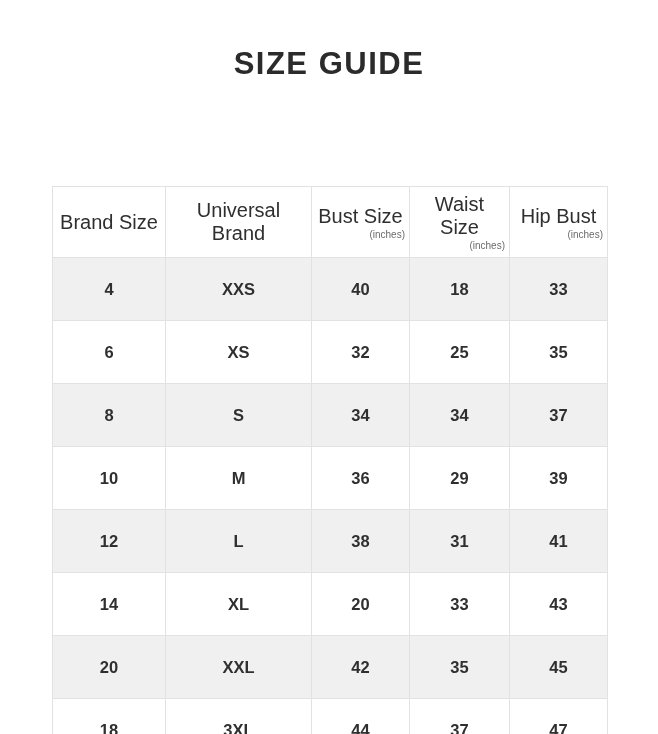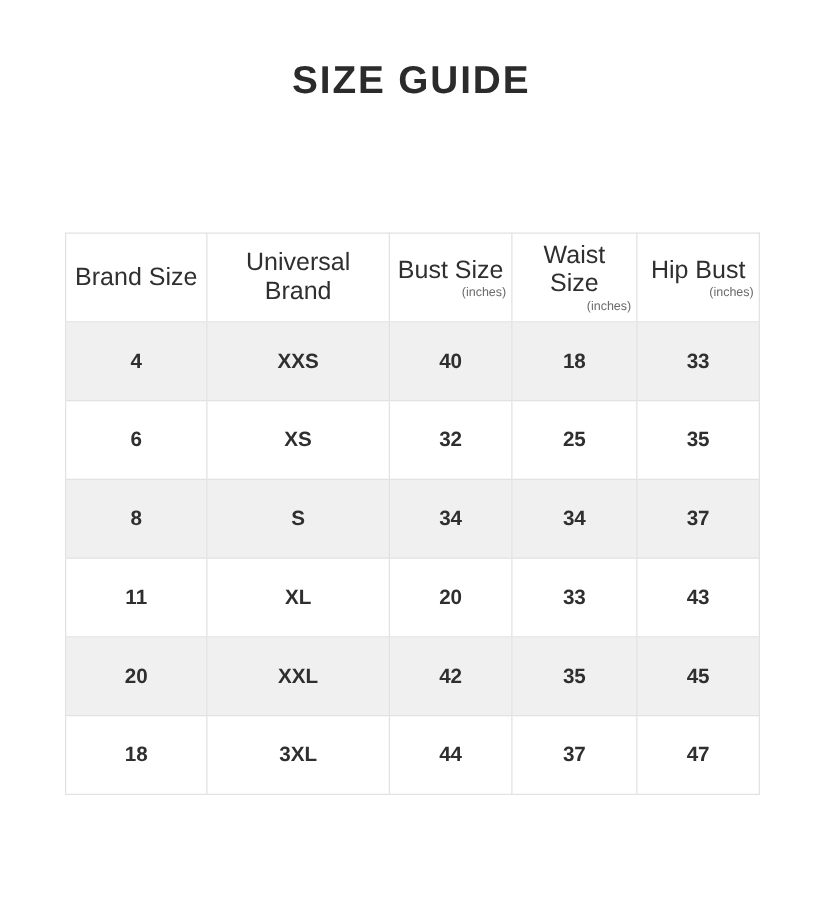--- a/index.html
+++ b/index.html
@@ -140,21 +140,35 @@
           <td>35</td>
         </tr>
         <tr class="shaded">
           <td>8</td>
           <td>S</td>
           <td>34</td>
           <td>34</td>
           <td>37</td>
         </tr>
         <tr class="plain">
-          <td>11</td>
+          <td>10</td>
+          <td>M</td>
+          <td>36</td>
+          <td>29</td>
+          <td>39</td>
+        </tr>
+        <tr class="shaded">
+          <td>12</td>
+          <td>L</td>
+          <td>38</td>
+          <td>31</td>
+          <td>41</td>
+        </tr>
+        <tr class="plain">
+          <td>14</td>
           <td>XL</td>
           <td>20</td>
           <td>33</td>
           <td>43</td>
         </tr>
         <tr class="shaded">
           <td>20</td>
           <td>XXL</td>
           <td>42</td>
           <td>35</td>

